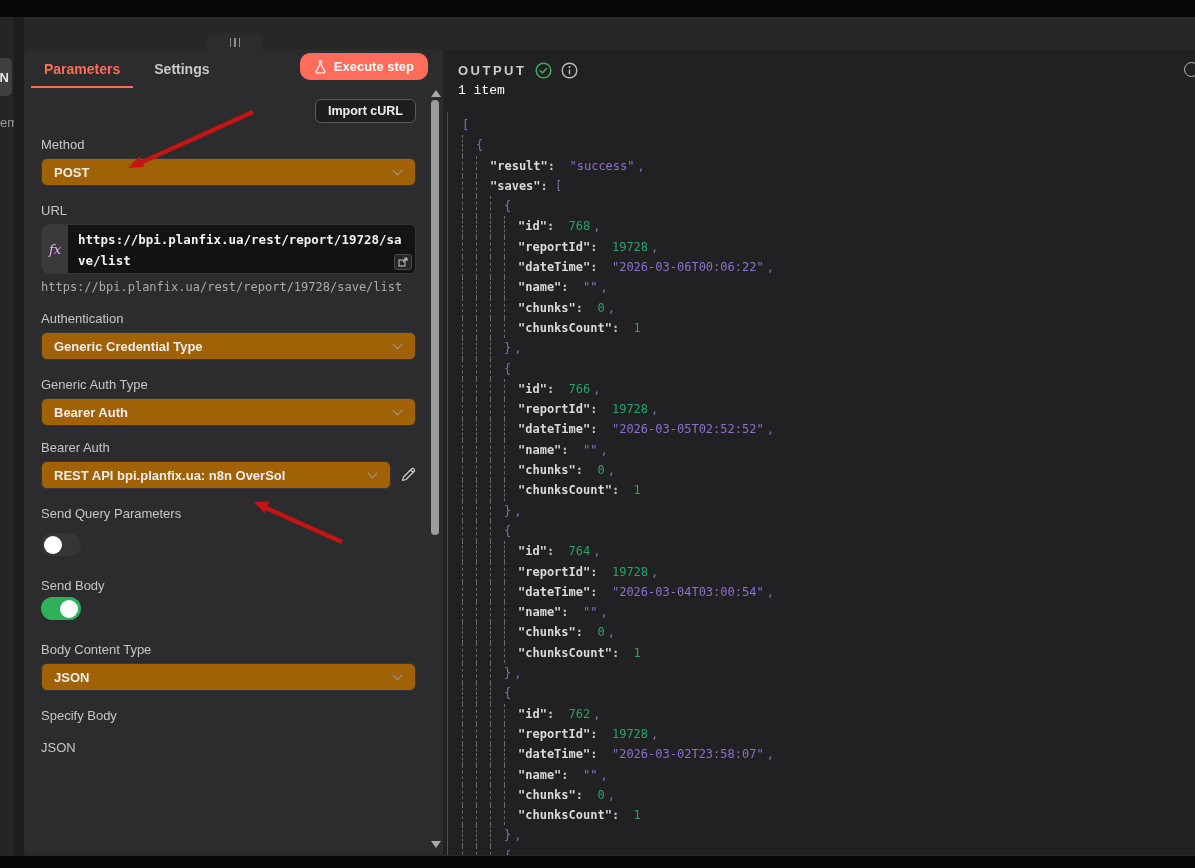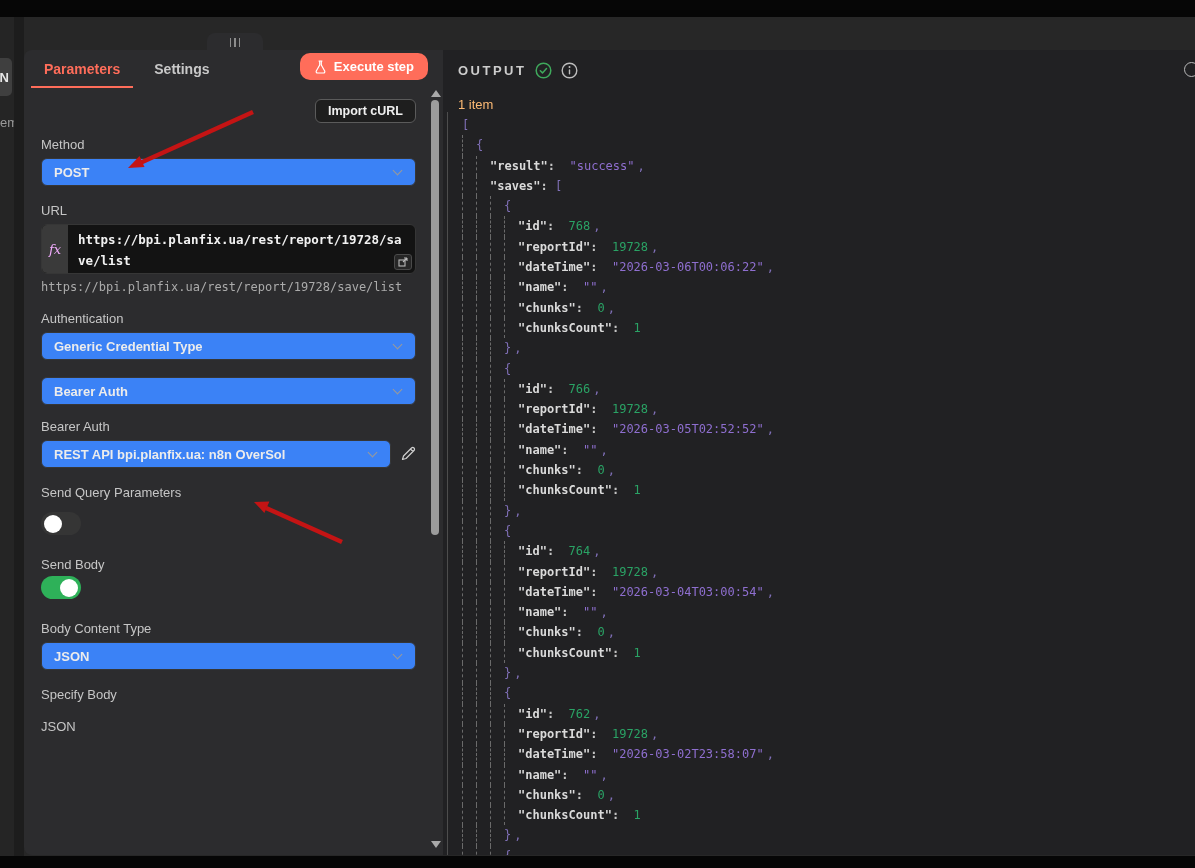--- a/index.html
+++ b/index.html
@@ -39,21 +39,21 @@
                  align-items:center; gap:7px; padding:0 14px; font-family:inherit; cursor:pointer; }
 
   
   #config-body { position:absolute; left:0; top:38px; right:0; bottom:0; overflow:hidden; padding:11px 27px 0 17px; }
   .import-row { display:flex; justify-content:flex-end; margin-bottom:14px; }
   #import-curl { background:#1e1e1e; border:1px solid #5b5b5b; border-radius:6px; color:#f0f0f0;
                  font-size:12.5px; font-weight:bold; padding:4px 12px; font-family:inherit; cursor:pointer; }
   .frow { margin-bottom:17px; }
   .frow.toggle-row { margin-bottom:22px; }
   .flabel { font-size:13px; color:#c6c6c6; font-weight:500; margin-bottom:6px; }
-  .dropdown { height:28px; background:#3b82f6; border:1px solid #363636; border-radius:6px; display:flex;
+  .dropdown { height:28px; background:#a16207; border:1px solid #363636; border-radius:6px; display:flex;
               align-items:center; padding:0 12px; color:#ececec; font-size:13px; font-weight:bold;
               position:relative; cursor:pointer; }
   .chev { width:7px; height:7px; border-right:1.5px solid #9a9a9a; border-bottom:1.5px solid #9a9a9a;
           transform:rotate(45deg); position:absolute; right:14px; top:8px; }
   .cred-row { display:flex; align-items:center; gap:9px; }
   .cred-row .dropdown { flex:1; }
   .toggle { width:40px; height:23px; border-radius:12px; background:#353535; position:relative; cursor:pointer; }
   .toggle .knob { position:absolute; top:2.5px; left:3px; width:18px; height:18px; border-radius:50%; background:#fff; }
   .toggle.on { background:#2eb159; }
   .toggle.on .knob { left:auto; right:3px; }
@@ -72,21 +72,21 @@
   
   #cfg-scrollbar { position:absolute; right:2px; top:40px; bottom:4px; width:12px; }
   .sb-arrow { position:absolute; left:2px; width:0; height:0; border-left:5px solid transparent; border-right:5px solid transparent; }
   #sb-up { top:0; border-bottom:7px solid #a9a9a9; }
   #sb-down { bottom:3px; border-top:7px solid #a9a9a9; }
   #sb-thumb { position:absolute; left:2px; top:10px; width:8px; height:435px; background:#9c9c9c; border-radius:4px; cursor:grab; }
 
   
   #output-header { position:absolute; left:15px; top:12px; display:flex; align-items:center; gap:9px; }
   #output-title { color:#cdcdcd; font-size:13px; font-weight:bold; letter-spacing:2.5px; }
-  #output-count { position:absolute; left:15px; top:47px; color:#fdba74; font-size:13px; }
+  #output-count { position:absolute; left:15px; top:33px; color:#ffffff; font-size:13px;font-family:Liberation Mono, monospace; }
   #json-view { position:absolute; left:4px; top:62px; right:0; bottom:0; border-left:1px solid #4d4d4d;
                padding:3px 0 0 14px; overflow:hidden; }
   .jline { display:flex; height:20.3px; align-items:stretch; }
   .jline .g { width:14px; flex:none; border-left:1px dashed #6a6a6a; }
   .jline .tx { font-family:"DejaVu Sans Mono",monospace; font-size:12px; line-height:20.3px; white-space:pre; }
   .tk-p { color:#8070b8; }
   .tk-k { color:#dadada; font-weight:bold; }
   .tk-c { color:#c4c4c4; font-weight:bold; }
   .tk-s { color:#8f6fd0; }
   .tk-n { color:#2aa365; }
@@ -159,20 +159,21 @@
 
       <div class="frow">
         <div class="flabel">Authentication</div>
         <div class="dropdown">
           <span>Generic Credential Type</span>
           <span class="chev"></span>
         </div>
       </div>
 
       <div class="frow" style="margin-bottom:14px;">
+        <div class="flabel">Generic Auth Type</div>
         <div class="dropdown">
           <span>Bearer Auth</span>
           <span class="chev"></span>
         </div>
       </div>
 
       <div class="frow">
         <div class="flabel">Bearer Auth</div>
         <div class="cred-row">
           <div class="dropdown">

